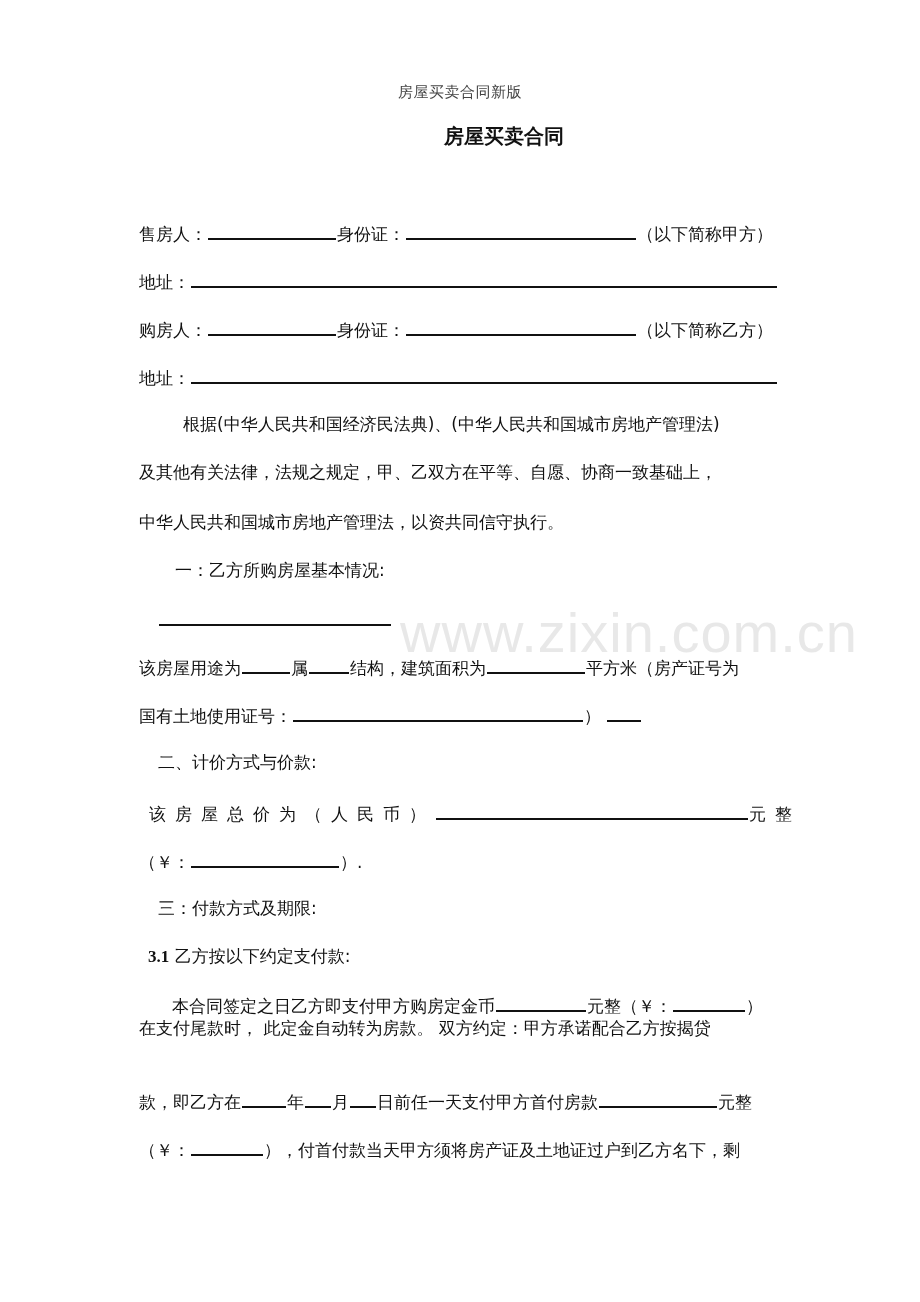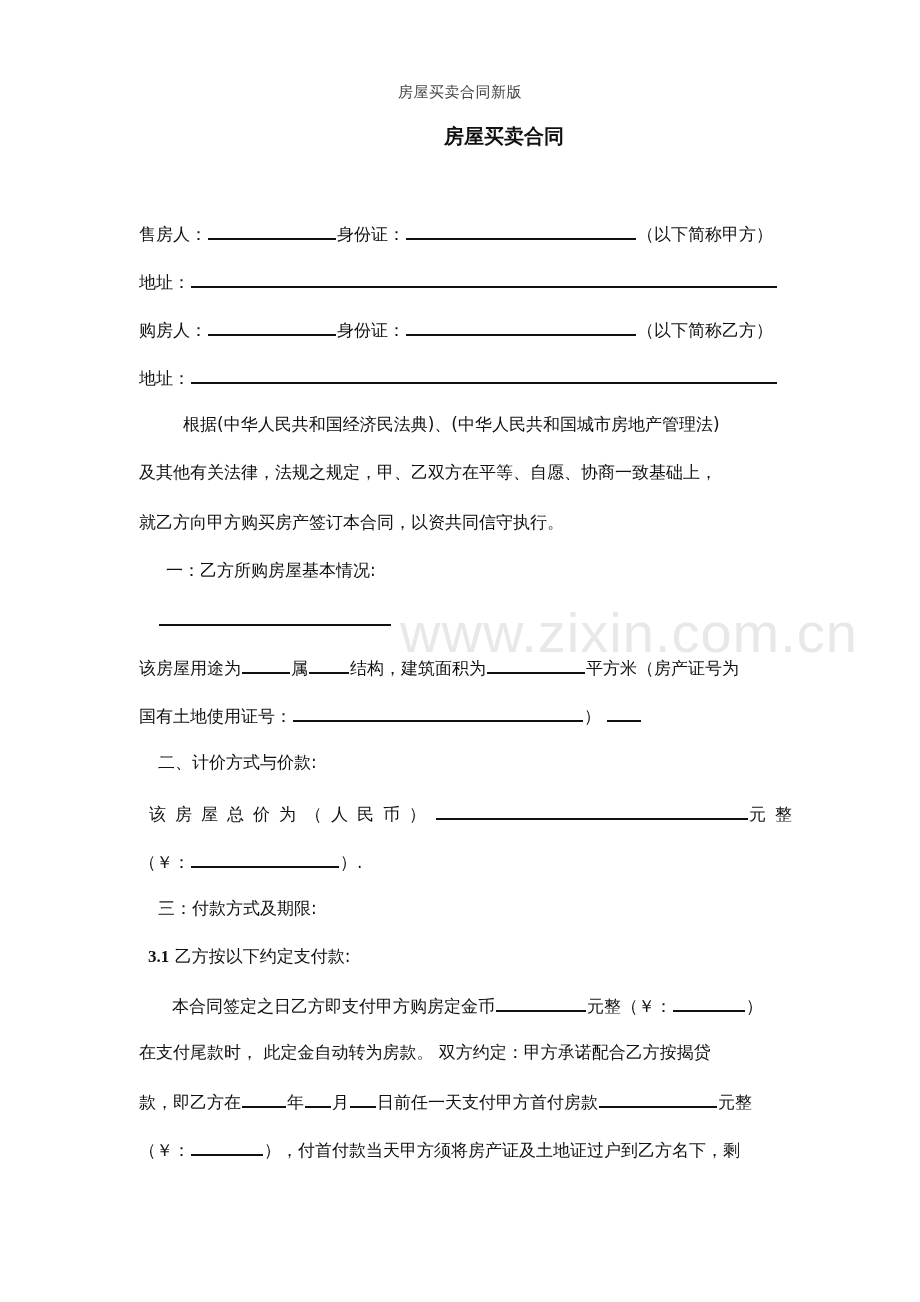--- a/index.html
+++ b/index.html
@@ -51,23 +51,23 @@
 </div>
 <div class="line" style="top:316px">
   <span>购房人：</span><span class="blank" style="width:128px"></span><span>身份证：</span><span class="blank" style="width:230px"></span><span>（以下简称乙方）</span>
 </div>
 <div class="line" style="top:364px">
   <span>地址：</span><span class="blank" style="width:586px"></span>
 </div>
 
 <div class="line" style="top:412px; left:183px">根据(中华人民共和国经济民法典)、(中华人民共和国城市房地产管理法)</div>
 <div class="line" style="top:460px">及其他有关法律，法规之规定，甲、乙双方在平等、自愿、协商一致基础上，</div>
-<div class="line" style="top:510px">就乙方向甲方购买房产签订本合同，以资共同信守执行。</div>
+<div class="line" style="top:510px">中华人民共和国城市房地产管理法，以资共同信守执行。</div>
 
-<div class="line" style="top:558px; left:166px">一：乙方所购房屋基本情况:</div>
+<div class="line" style="top:558px; left:175px">一：乙方所购房屋基本情况:</div>
 <div class="line" style="top:606px; left:158px">
   <span class="blank" style="width:232px"></span>
 </div>
 <div class="line" style="top:654px">
   <span>该房屋用途为</span><span class="blank" style="width:48px"></span><span>属</span><span class="blank" style="width:40px"></span><span>结构，建筑面积为</span><span class="blank" style="width:98px"></span><span>平方米（房产证号为</span>
 </div>
 <div class="line" style="top:702px">
   <span>国有土地使用证号：</span><span class="blank" style="width:290px"></span><span>）</span><span class="blank" style="width:34px; margin-left:6px"></span>
 </div>
 
@@ -79,19 +79,19 @@
   <span>（￥：</span><span class="blank" style="width:148px"></span><span>）.</span>
 </div>
 
 <div class="line" style="top:896px; left:158px">三：付款方式及期限:</div>
 <div class="line" style="top:944px; left:148px">
   <span class="bold">3.1</span> <span>乙方按以下约定支付款:</span>
 </div>
 <div class="line" style="top:992px; left:172px">
   <span>本合同签定之日乙方即支付甲方购房定金币</span><span class="blank" style="width:90px"></span><span>元整（￥：</span><span class="blank" style="width:72px"></span><span>）</span>
 </div>
-<div class="line" style="top:1040px">在支付尾款时，  此定金自动转为房款。  双方约定：甲方承诺配合乙方按揭贷</div>
+<div class="line" style="top:1016px">在支付尾款时，  此定金自动转为房款。  双方约定：甲方承诺配合乙方按揭贷</div>
 <div class="line" style="top:1088px">
   <span>款，即乙方在</span><span class="blank" style="width:44px"></span><span>年</span><span class="blank" style="width:26px"></span><span>月</span><span class="blank" style="width:26px"></span><span>日前任一天支付甲方首付房款</span><span class="blank" style="width:118px"></span><span>元整</span>
 </div>
 <div class="line" style="top:1136px">
   <span>（￥：</span><span class="blank" style="width:72px"></span><span>），付首付款当天甲方须将房产证及土地证过户到乙方名下，剩</span>
 </div>
 
 </body></html>

